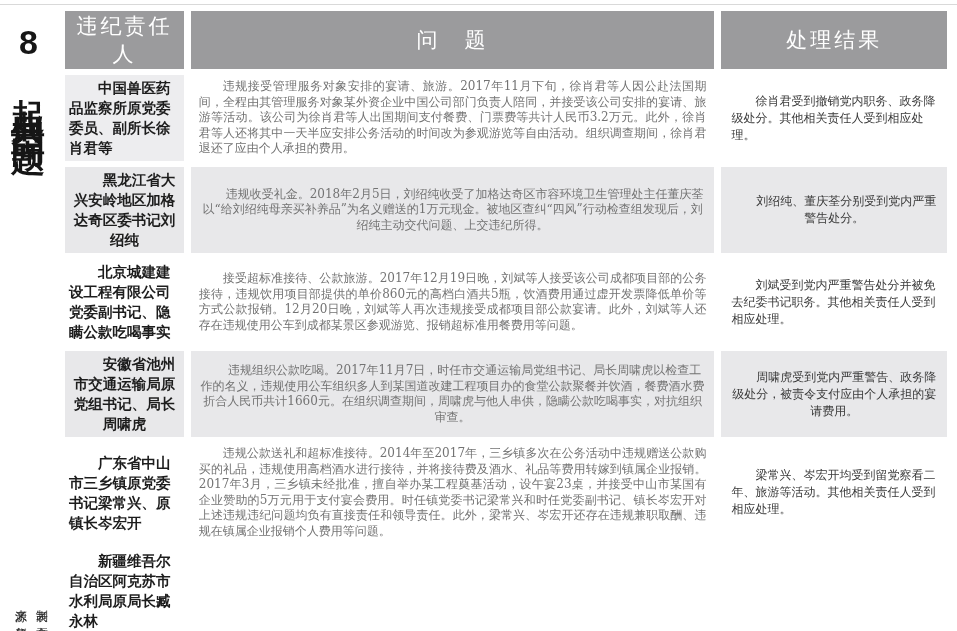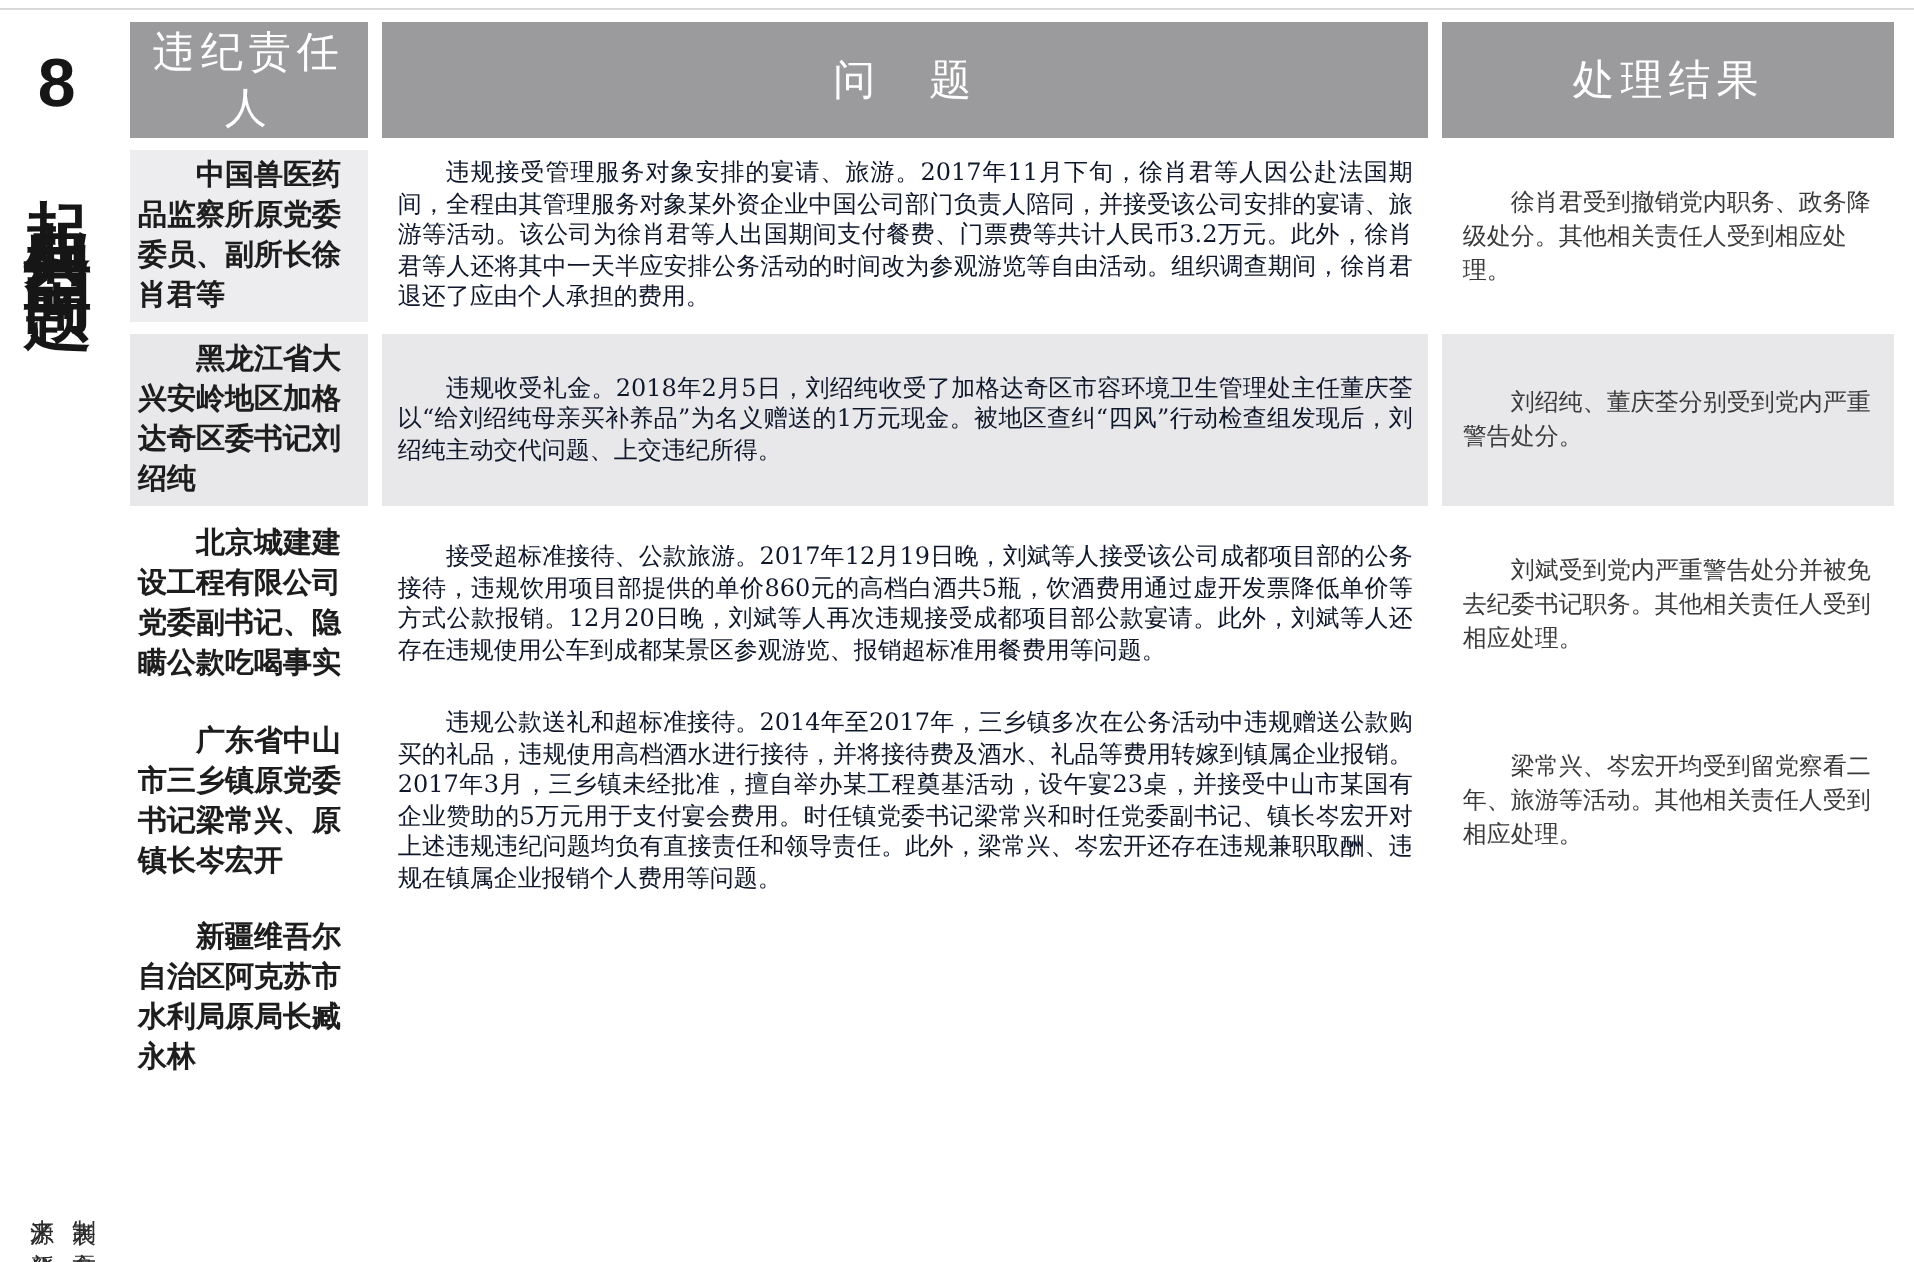--- a/index.html
+++ b/index.html
@@ -28,30 +28,30 @@
   table{
     border-collapse:separate;border-spacing:7px 6px;table-layout:fixed;
     width:896px;margin-top:0;
   }
   th{
     background:#9b9b9d;color:#ffffff;font-weight:400;font-size:21px;
     height:30px;letter-spacing:3px;text-align:center;
     font-family:"Liberation Sans",sans-serif;
   }
   td{vertical-align:middle;padding:3px 4px;background:#ffffff;}
-  tr.shade td{background:#e8e8ea;}
+  tr.shade td{background:#e8e8ea;text-align:center;}
   tr.r0 td.offender{background:#ededef;}
   td.offender{
     font-size:14.5px;font-weight:600;line-height:20px;color:#1d1d1d;
     font-family:"Liberation Sans",sans-serif;
   }
   td.offender p,td.problem p,td.result p{margin:0;text-indent:2em;}
   td.problem{
     font-family:"DejaVu Serif","Liberation Serif",serif;
-    font-size:12px;line-height:15.5px;color:#0f172a;text-align:justify;
+    font-size:12px;line-height:15.5px;color:#737373;text-align:justify;
     padding:3px 8px;
     margin-top:44px;
   }
   td.result{
     font-family:"DejaVu Serif","Liberation Serif",serif;
     font-size:12px;line-height:17px;color:#3a3a3a;text-align:left;
     padding:3px 10px;
   }
   tr.h1 td{height:66px;} tr.h2 td{height:60px;} tr.h3 td{height:68px;}
   tr.h4 td{height:71px;} tr.h5 td{height:74px;} tr.h6 td{height:59px;}
@@ -113,20 +113,31 @@
           <td class="offender">
               <p>北京城建建设工程有限公司党委副书记、隐瞒公款吃喝事实</p>
             </td>
           <td class="problem">
               <p>接受超标准接待、公款旅游。2017年12月19日晚，刘斌等人接受该公司成都项目部的公务接待，违规饮用项目部提供的单价860元的高档白酒共5瓶，饮酒费用通过虚开发票降低单价等方式公款报销。12月20日晚，刘斌等人再次违规接受成都项目部公款宴请。此外，刘斌等人还存在违规使用公车到成都某景区参观游览、报销超标准用餐费用等问题。</p>
             </td>
           <td class="result">
               <p>刘斌受到党内严重警告处分并被免去纪委书记职务。其他相关责任人受到相应处理。</p>
             </td>
         </tr>
+        <tr class="shade h4">
+          <td class="offender">
+              <p>安徽省池州市交通运输局原党组书记、局长周啸虎</p>
+            </td>
+          <td class="problem">
+              <p>违规组织公款吃喝。2017年11月7日，时任市交通运输局党组书记、局长周啸虎以检查工作的名义，违规使用公车组织多人到某国道改建工程项目办的食堂公款聚餐并饮酒，餐费酒水费折合人民币共计1660元。在组织调查期间，周啸虎与他人串供，隐瞒公款吃喝事实，对抗组织审查。</p>
+            </td>
+          <td class="result">
+              <p>周啸虎受到党内严重警告、政务降级处分，被责令支付应由个人承担的宴请费用。</p>
+            </td>
+        </tr>
         <tr class="h5">
           <td class="offender">
               <p>广东省中山市三乡镇原党委书记梁常兴、原镇长岑宏开</p>
             </td>
           <td class="problem">
               <p>违规公款送礼和超标准接待。2014年至2017年，三乡镇多次在公务活动中违规赠送公款购买的礼品，违规使用高档酒水进行接待，并将接待费及酒水、礼品等费用转嫁到镇属企业报销。2017年3月，三乡镇未经批准，擅自举办某工程奠基活动，设午宴23桌，并接受中山市某国有企业赞助的5万元用于支付宴会费用。时任镇党委书记梁常兴和时任党委副书记、镇长岑宏开对上述违规违纪问题均负有直接责任和领导责任。此外，梁常兴、岑宏开还存在违规兼职取酬、违规在镇属企业报销个人费用等问题。</p>
             </td>
           <td class="result">
               <p>梁常兴、岑宏开均受到留党察看二年、旅游等活动。其他相关责任人受到相应处理。</p>
             </td>

